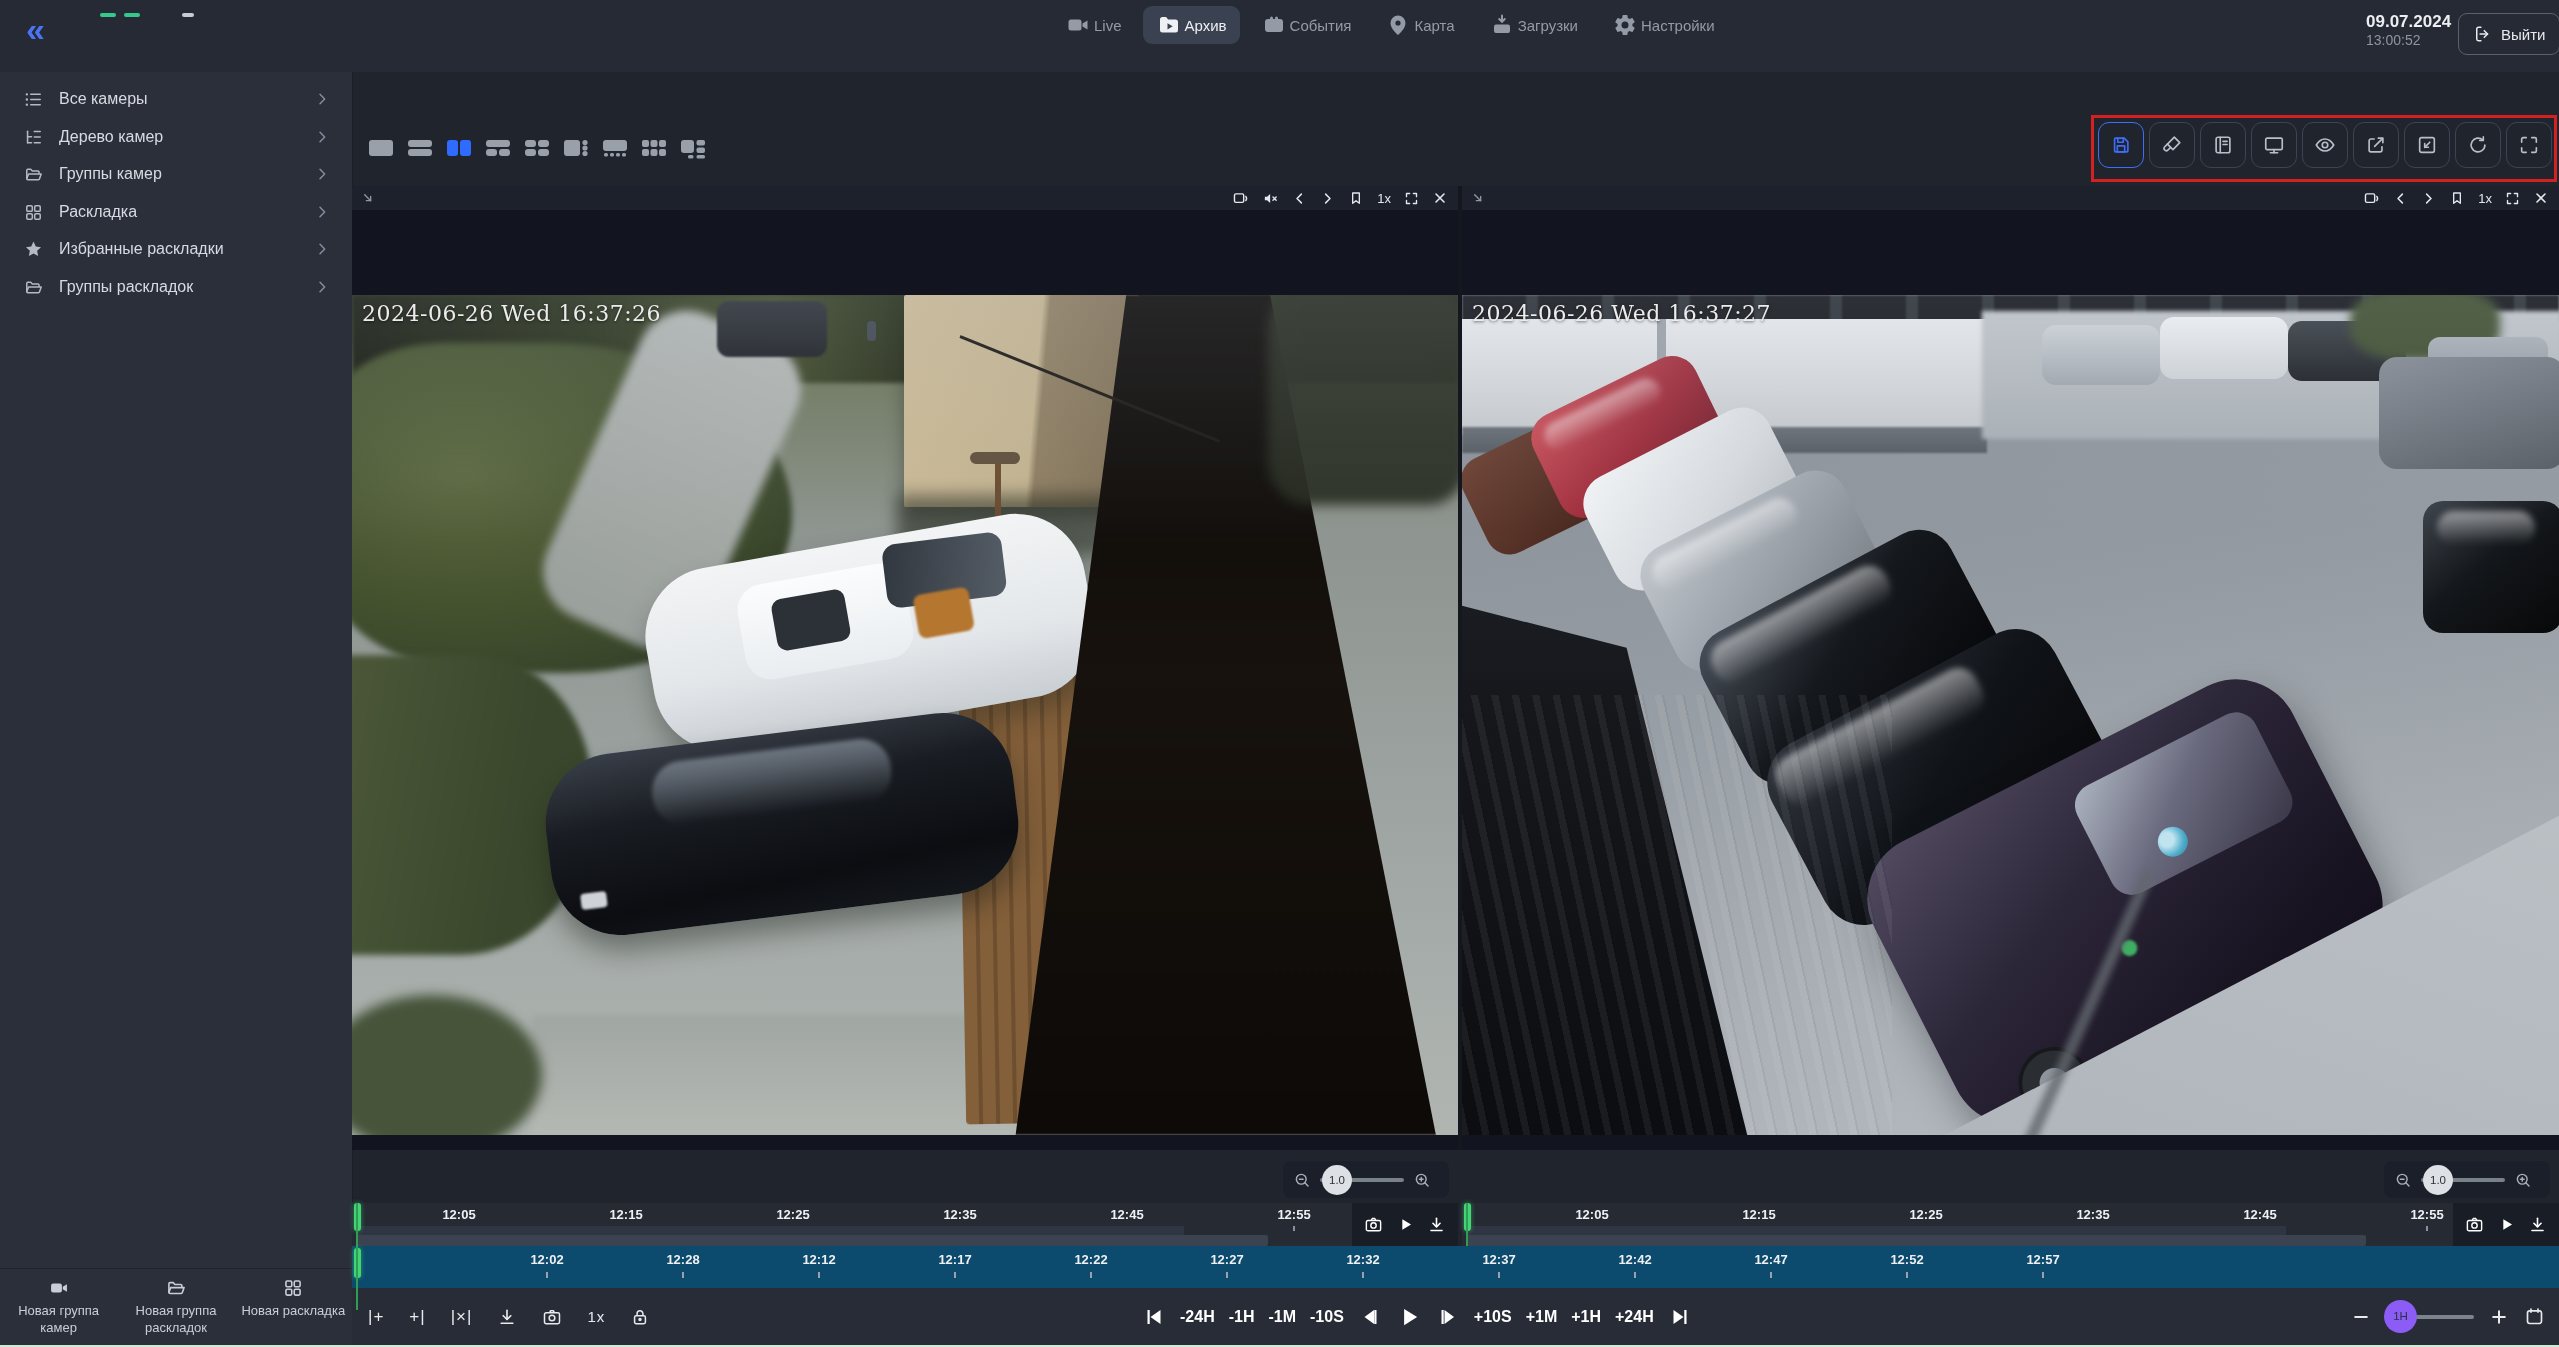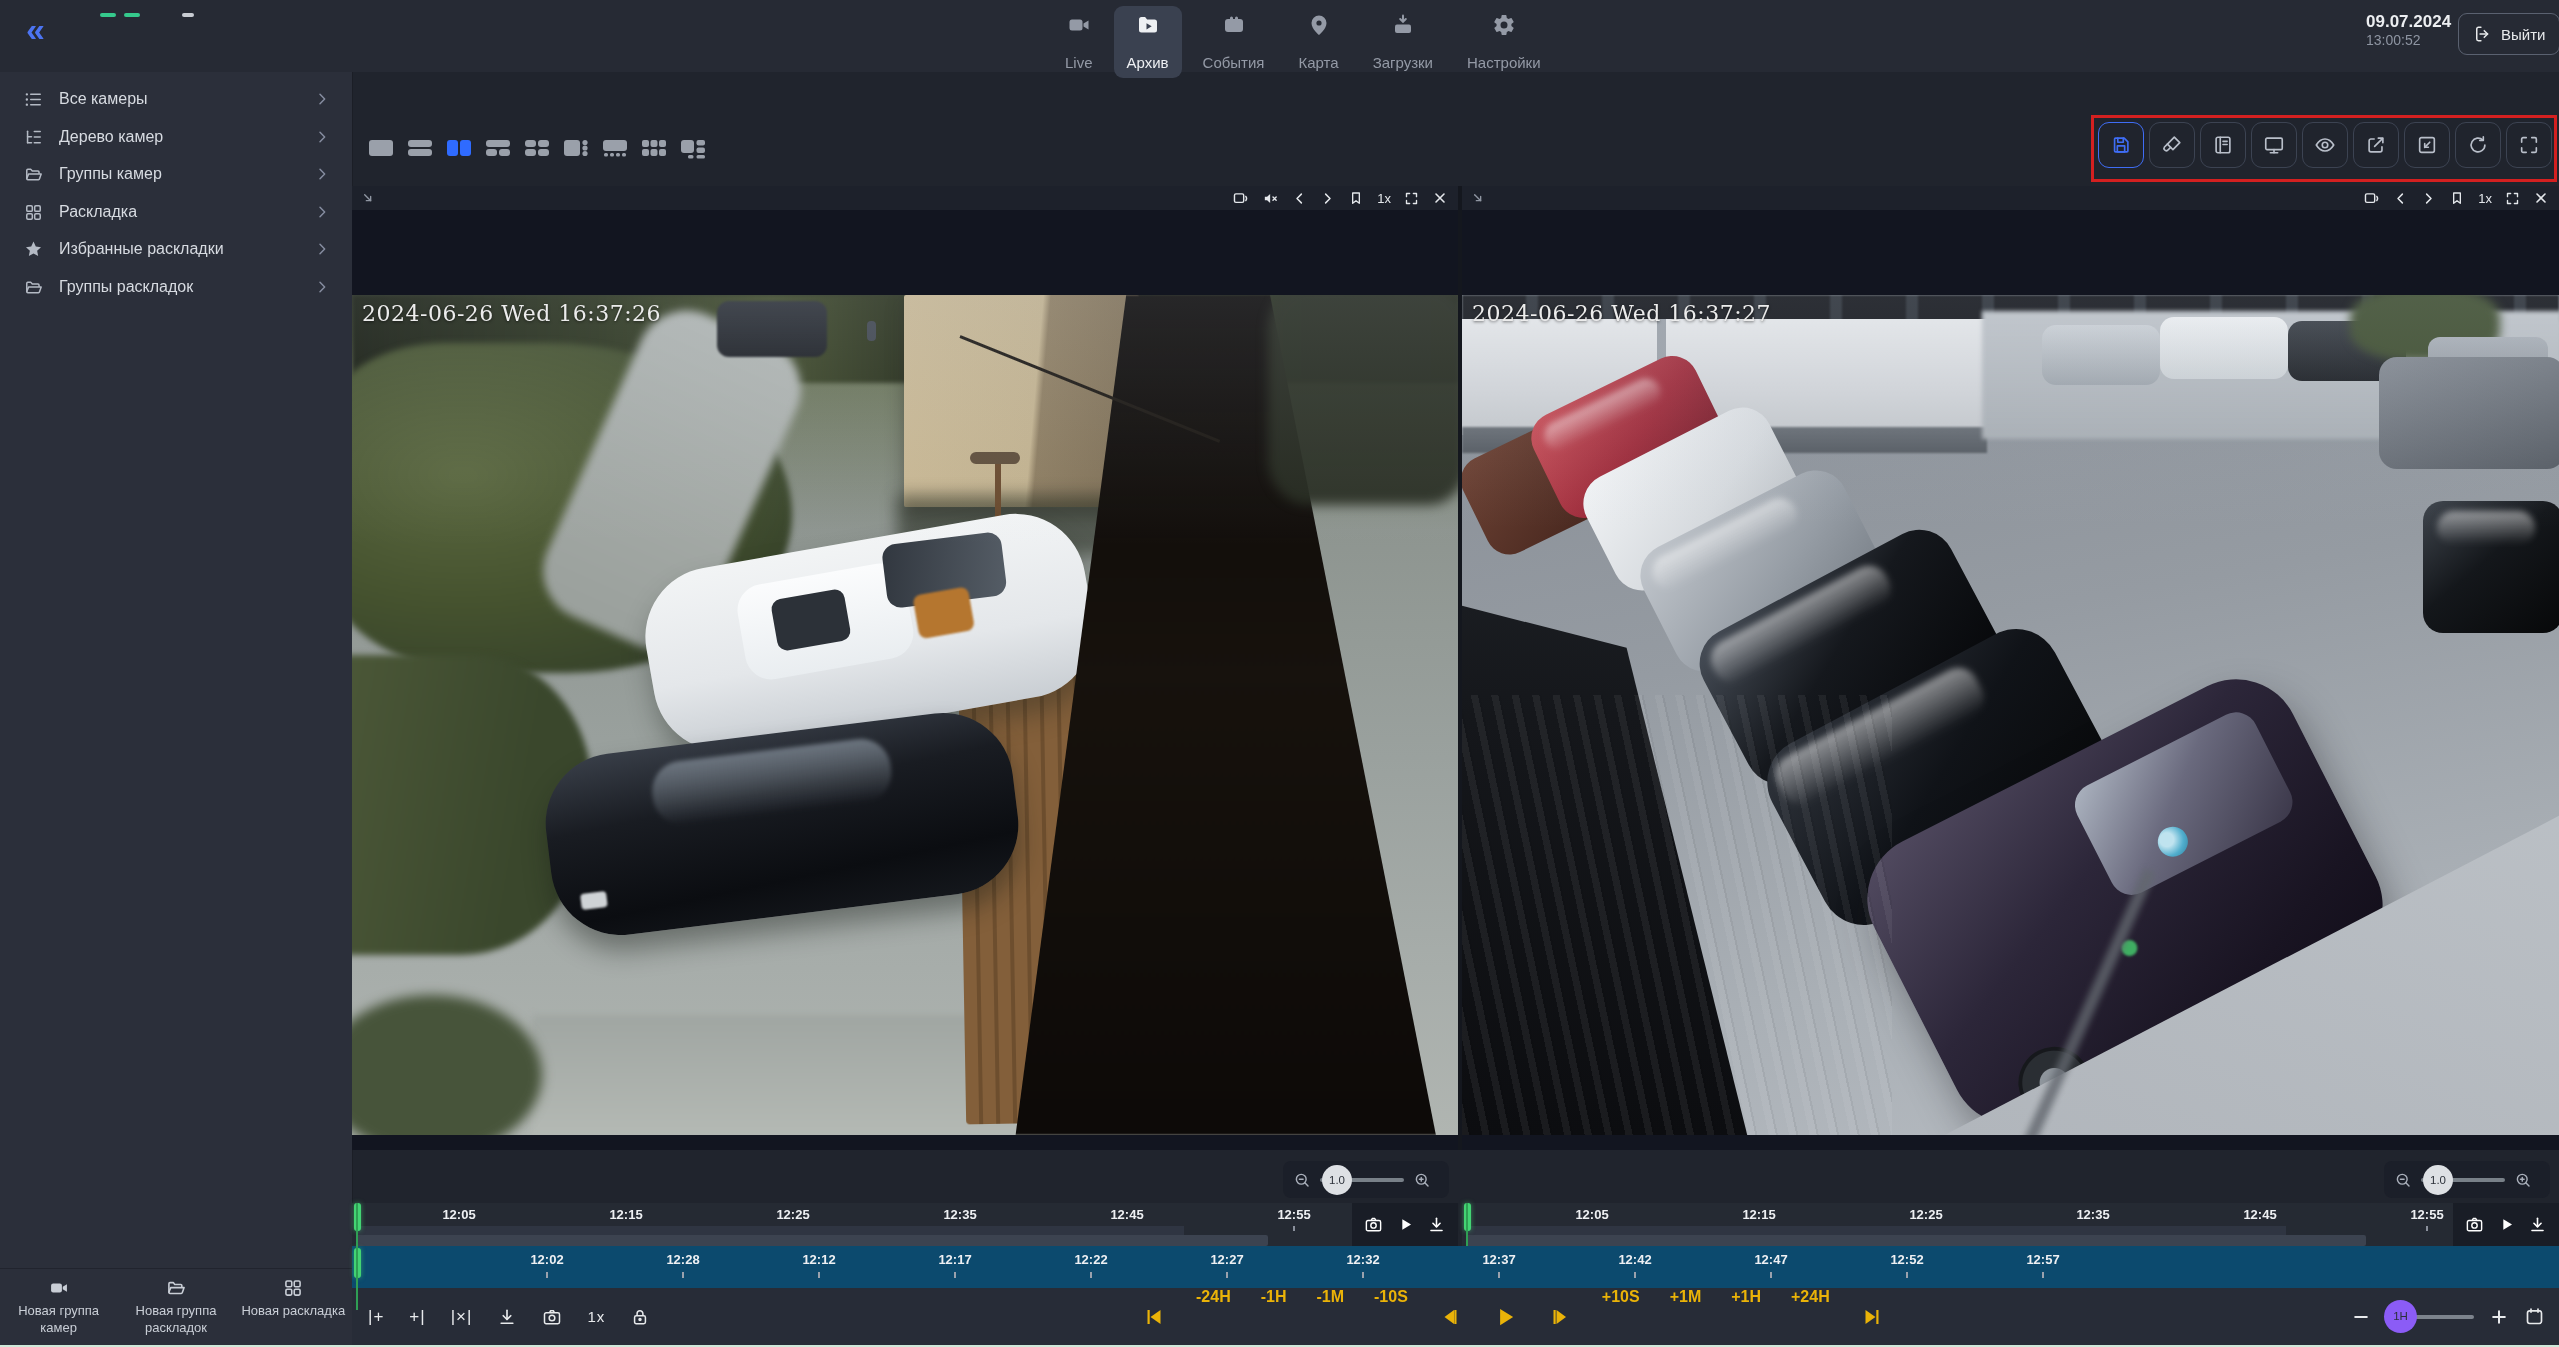--- a/index.html
+++ b/index.html
@@ -4,21 +4,21 @@
 <style>
   html,body{margin:0;padding:0;background:#14161c;}
   #root{position:relative;width:2559px;height:1347px;background:#20242d;font-family:"Liberation Sans",sans-serif;color:#e8eaed;overflow:hidden;}
   svg{display:block;}
 
   
   .topbar{position:absolute;left:0;top:0;width:2559px;height:72px;background:#262a34;}
   .collapse{position:absolute;left:26px;top:12px;font-size:34px;color:#4c74f2;font-weight:bold;line-height:1;cursor:pointer;}
   .dash{position:absolute;top:13px;height:4px;border-radius:2px;}
   .topnav{position:absolute;left:1052px;top:6px;display:flex;gap:8px;align-items:flex-start;}
-  .nav-item{display:flex;flex-direction:column;align-items:center;gap:17px;padding:7px 13px;border-radius:9px;color:#949aa6;font-size:15px;}
+  .nav-item{display:flex;flex-direction:row;align-items:center;gap:3px;padding:7px 13px;border-radius:9px;color:#949aa6;font-size:15px;}
   .nav-item.active{background:#3a4150;color:#eef0f3;}
   .dateblock{position:absolute;left:2366px;top:11px;line-height:1.25;}
   .dateblock .d{font-size:17px;font-weight:bold;color:#eceef1;}
   .dateblock .t{font-size:14px;color:#8e95a2;}
   .logout{position:absolute;left:2458px;top:13px;height:40px;padding:0 14px;display:flex;align-items:center;gap:8px;border:1px solid #5a6170;border-radius:9px;font-size:15px;color:#e8eaec;background:transparent;}
 
   
   .sidebar{position:absolute;left:0;top:72px;width:352px;height:1273px;background:#2b2f3a;border-right:1px solid #1b1e26;}
   .side-item{position:absolute;left:0;width:352px;height:36px;display:flex;align-items:center;color:#d7dbe1;font-size:16px;cursor:pointer;}
   .side-item .ico{margin-left:24px;margin-right:16px;color:#b4bac4;}
@@ -127,21 +127,21 @@
   .tl-tools{position:absolute;top:1203px;width:106px;height:43px;background:#191d26;display:flex;align-items:center;justify-content:space-evenly;color:#fff;z-index:5;}
   .tl2{position:absolute;left:352px;top:1246px;width:2255px;height:42px;background:#0c4a6e;overflow:hidden;}
   .tl2 .lbl{top:6px;}
   .tl2 .tick{top:26px;height:6px;background:#9aa1ad;}
   .ph-pill{position:absolute;width:7px;border-radius:3px;background:#43d473;box-shadow:0 0 5px rgba(67,212,115,.55);z-index:6;}
   .ph-stem{position:absolute;width:2px;background:#2f9e54;z-index:6;}
 
   
   .bbar{position:absolute;left:352px;top:1288px;width:2207px;height:57px;background:#272c37;}
   .bb-left{position:absolute;left:16px;top:0;height:57px;display:flex;align-items:center;gap:25px;color:#e8eaec;}
-  .bb-center{position:absolute;left:790px;top:0;height:57px;display:flex;gap:30px;color:#eab308;}
+  .bb-center{position:absolute;left:790px;top:0;height:57px;display:flex;align-items:center;gap:14px;color:#ffffff;}
   .bb-right{position:absolute;right:14px;top:0;height:57px;display:flex;align-items:center;gap:15px;color:#e8eaec;}
   .mark{font-size:17px;letter-spacing:1px;cursor:pointer;}
   .jump{font-size:16px;font-weight:bold;cursor:pointer;}
   .strack{position:relative;width:88px;height:4px;background:#7c838c;border-radius:2px;}
   .shandle{position:absolute;left:-2px;top:-15px;width:33px;height:33px;border-radius:50%;background:#8b5cf6;color:#2b303a;font-size:11.5px;display:flex;align-items:center;justify-content:center;cursor:pointer;}
   .bottomline{position:absolute;left:0;top:1345px;width:2559px;height:2px;background:#cfe9d9;}
   .icbtn{cursor:pointer;display:flex;align-items:center;justify-content:center;}
 </style>
 </head>
 <body>

